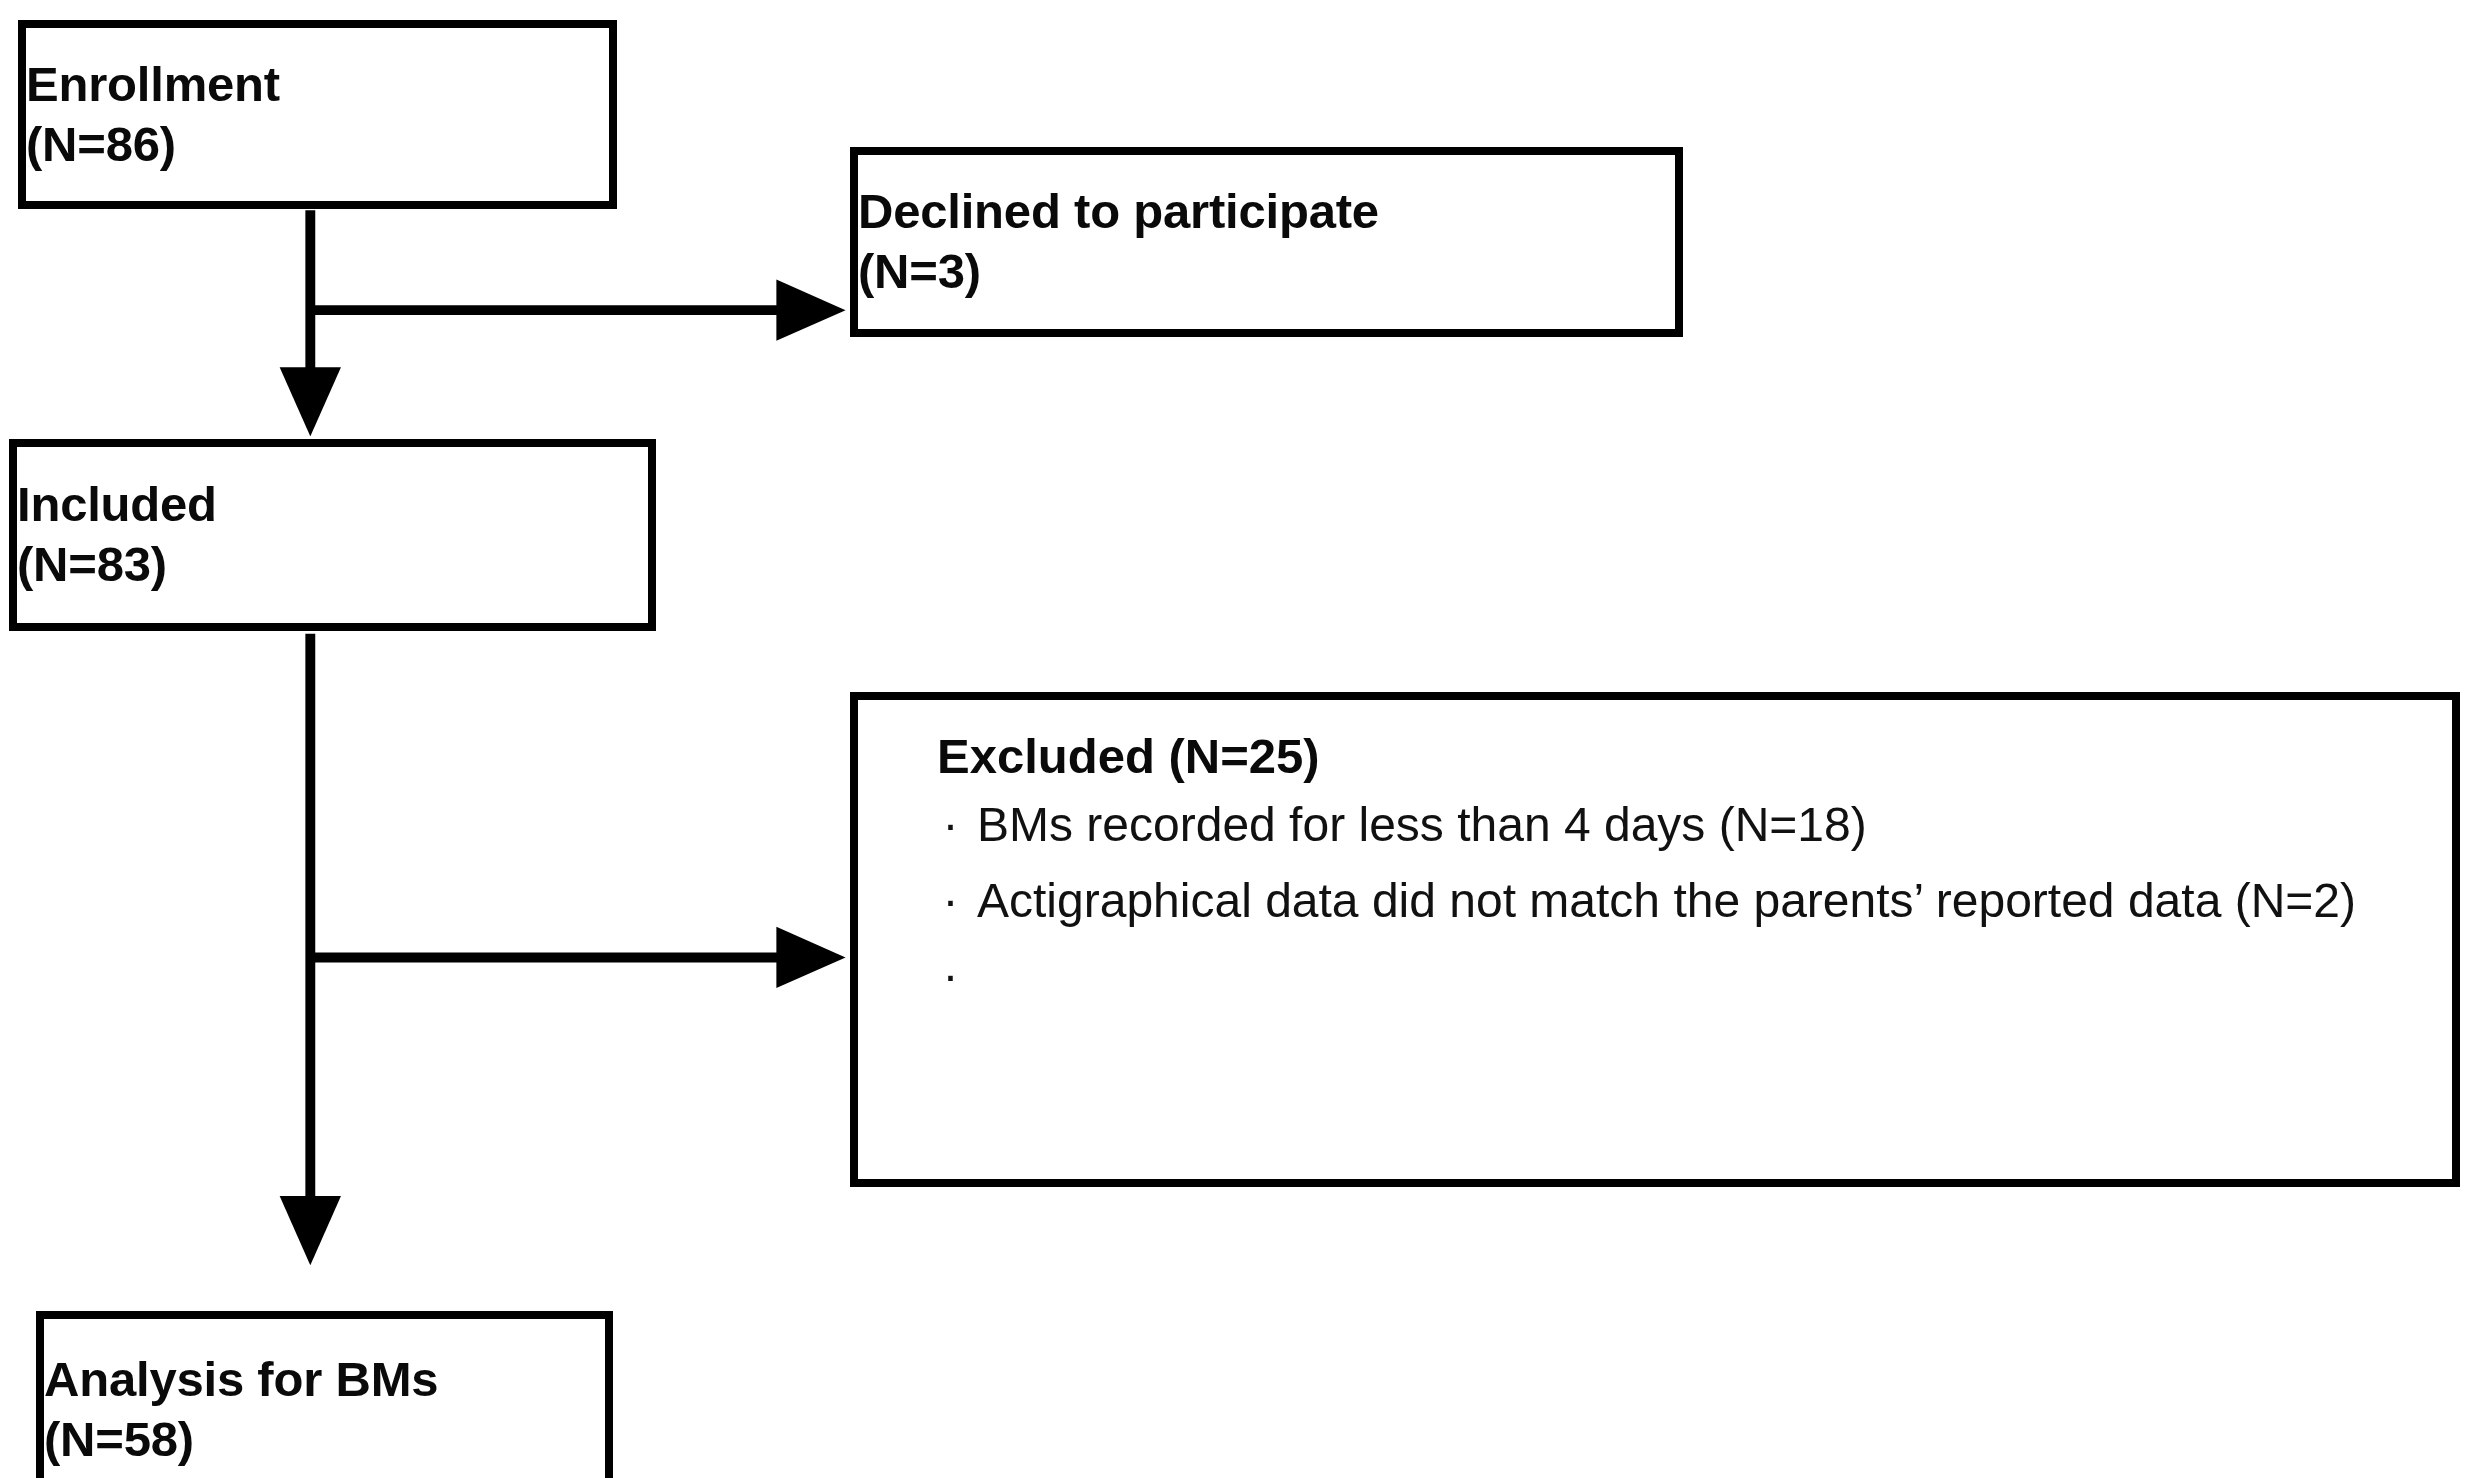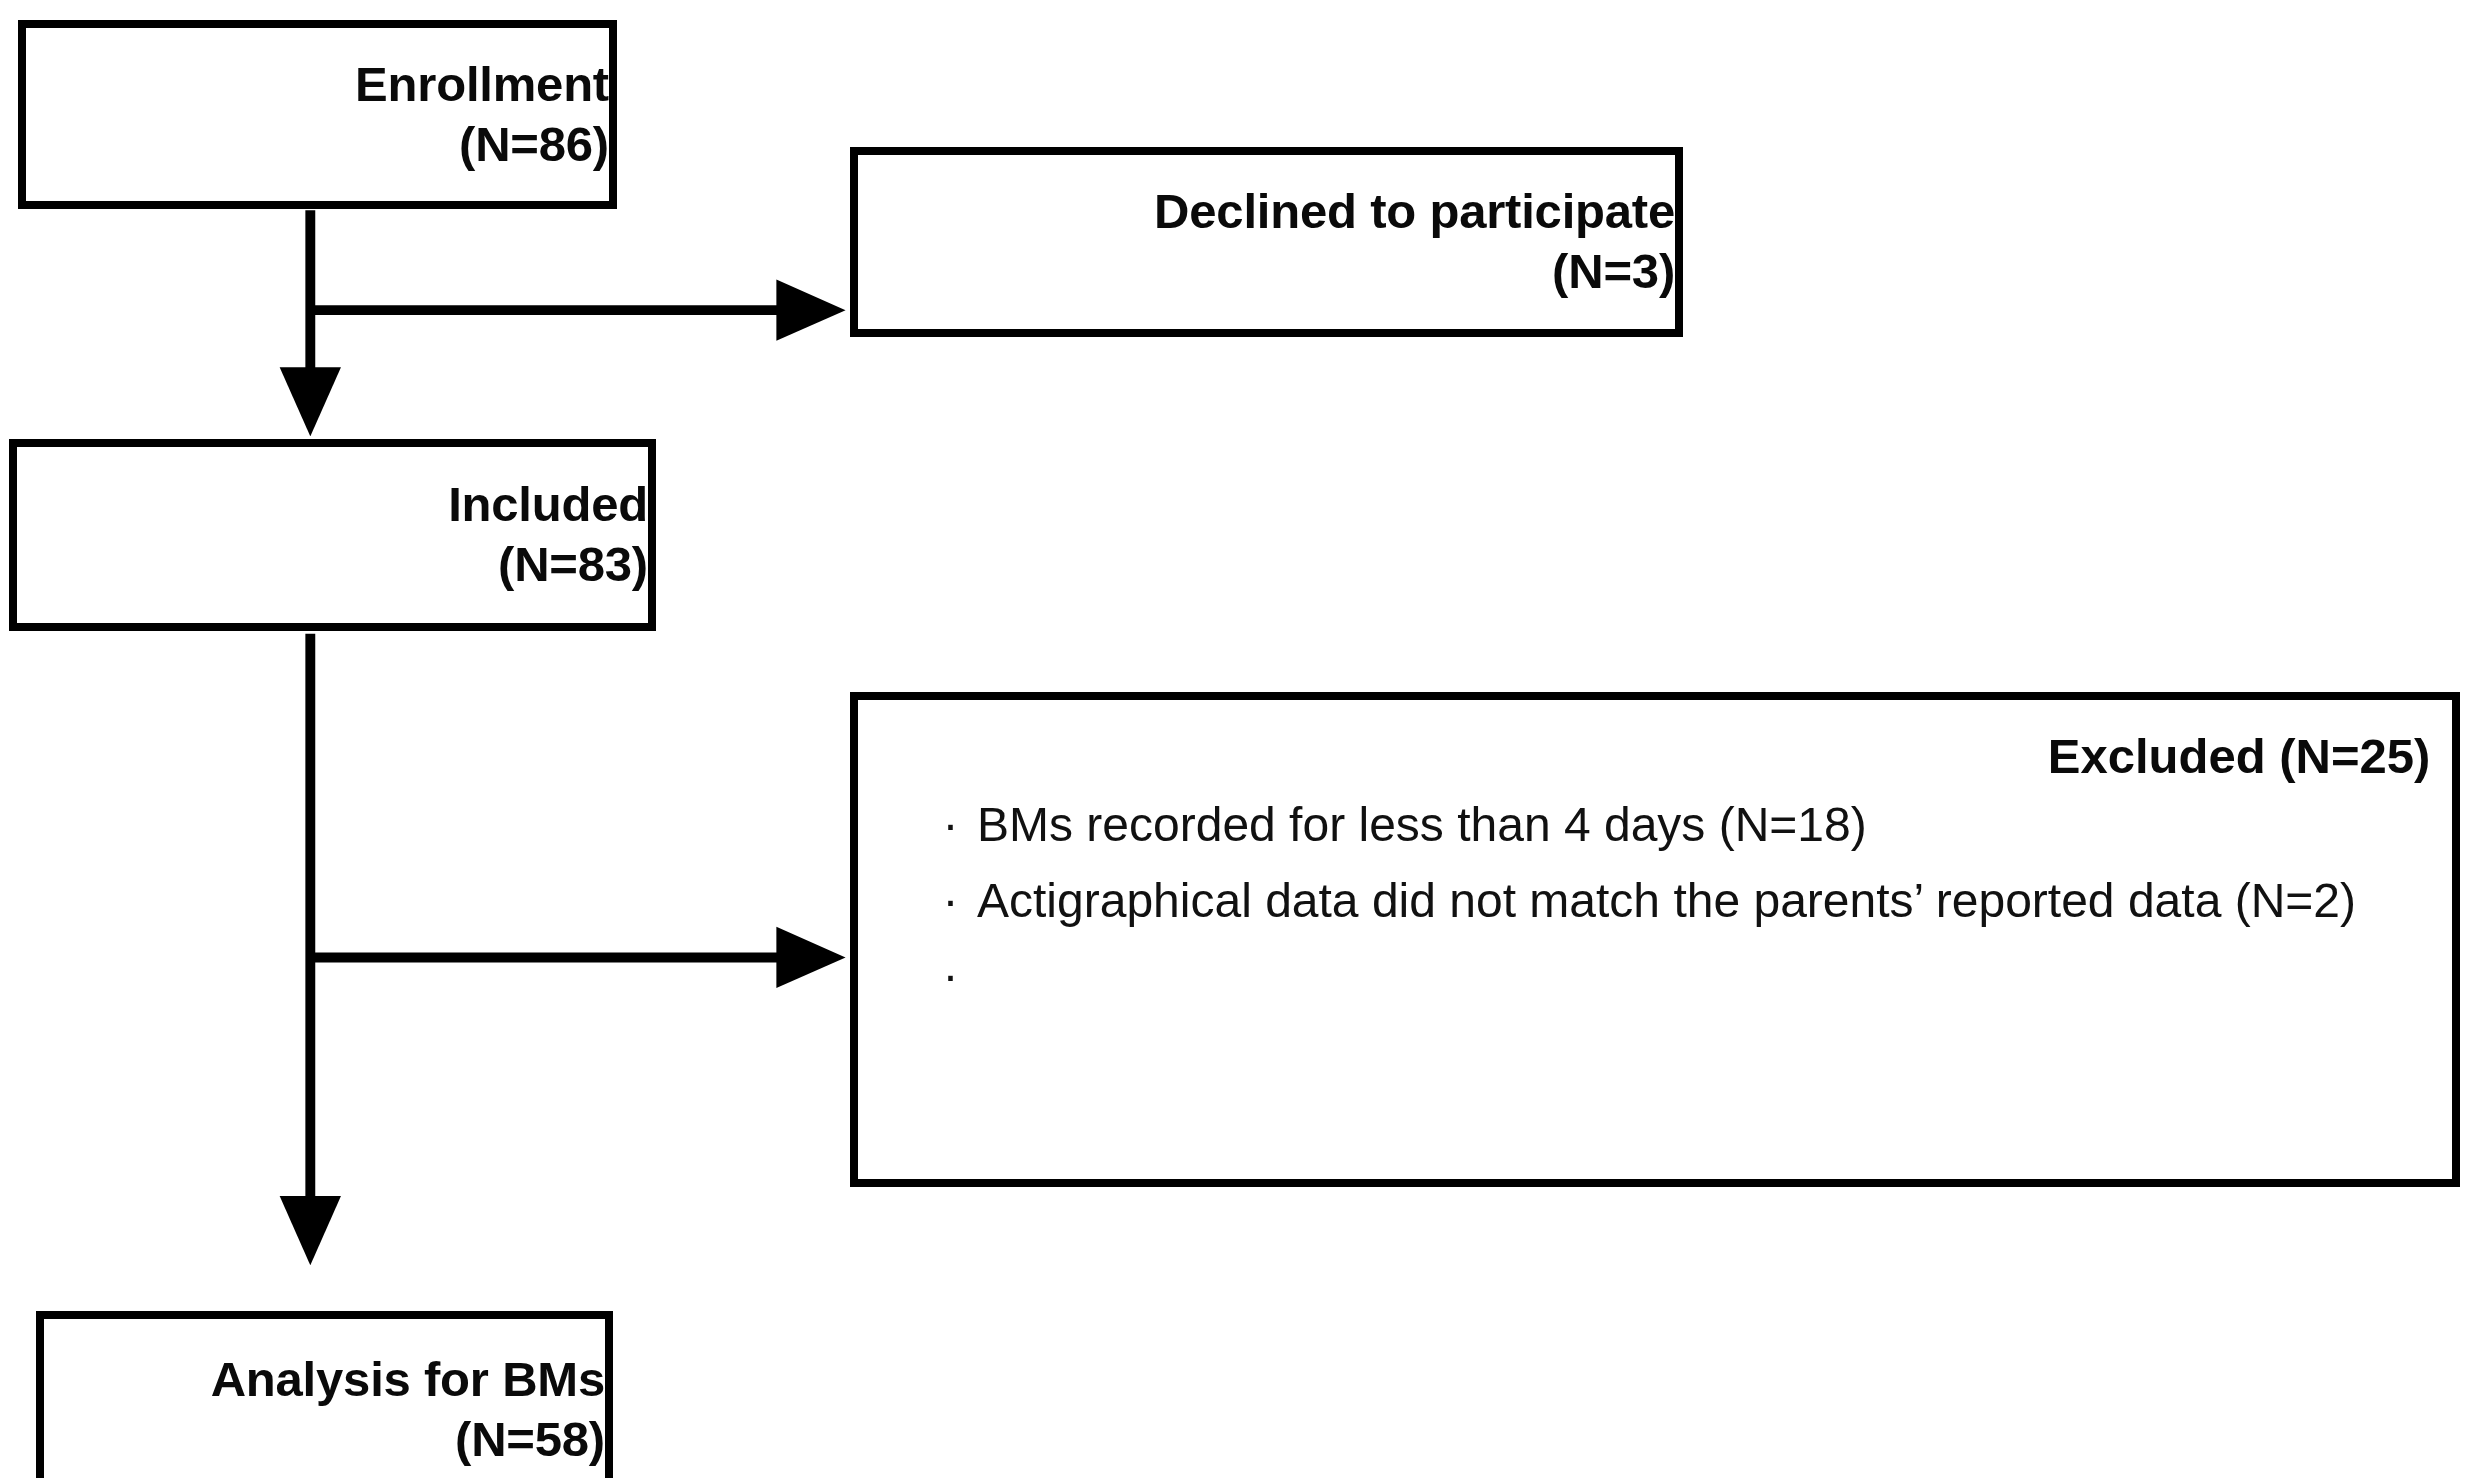--- a/index.html
+++ b/index.html
@@ -16,39 +16,39 @@
     font-family: "Liberation Sans", "DejaVu Sans", sans-serif;
     overflow: hidden;
   }
   .node {
     position: absolute;
     box-sizing: border-box;
     background: #ffffff;
     border: 8px solid #000000;
     display: flex;
     flex-direction: column;
-    align-items: flex-end;
+    align-items: flex-start;
     justify-content: center;
     color: #0a0a0a;
   }
   .node .line {
     font-size: 49px;
     font-weight: bold;
     line-height: 1.22;
     letter-spacing: -0.2px;
     white-space: nowrap;
     text-align: center;
   }
 
   
   #node-enrollment { left: 18px;  top: 20px;   width: 599px;  height: 189px; }
   #node-declined   { left: 850px; top: 147px;  width: 833px;  height: 190px; }
   #node-included   { left: 9px;  top: 439px;  width: 647px;  height: 192px; }
   #node-excluded   { left: 850px; top: 692px;  width: 1610px; height: 495px;
-                     align-items: flex-end; justify-content: flex-start;
+                     align-items: flex-start; justify-content: flex-start;
                      padding: 27px 21.6px 0 79px; }
   #node-analysis   { left: 36px;  top: 1270px; width: 577px;  height: 197px; margin-top: 41px; }
 
   
   .excl-title {
     font-size: 49px;
     font-weight: bold;
     line-height: 1.2;
     color: #0a0a0a;
     margin: 0 0 5.4px 0;

